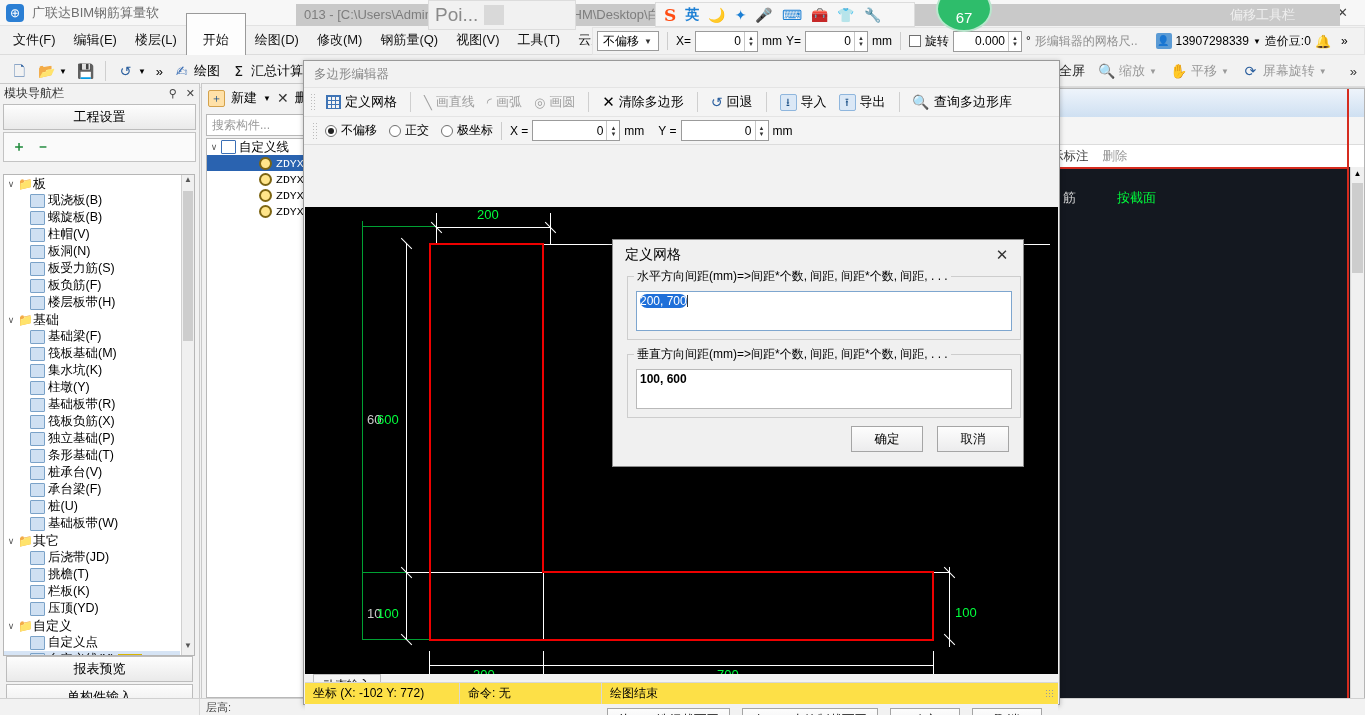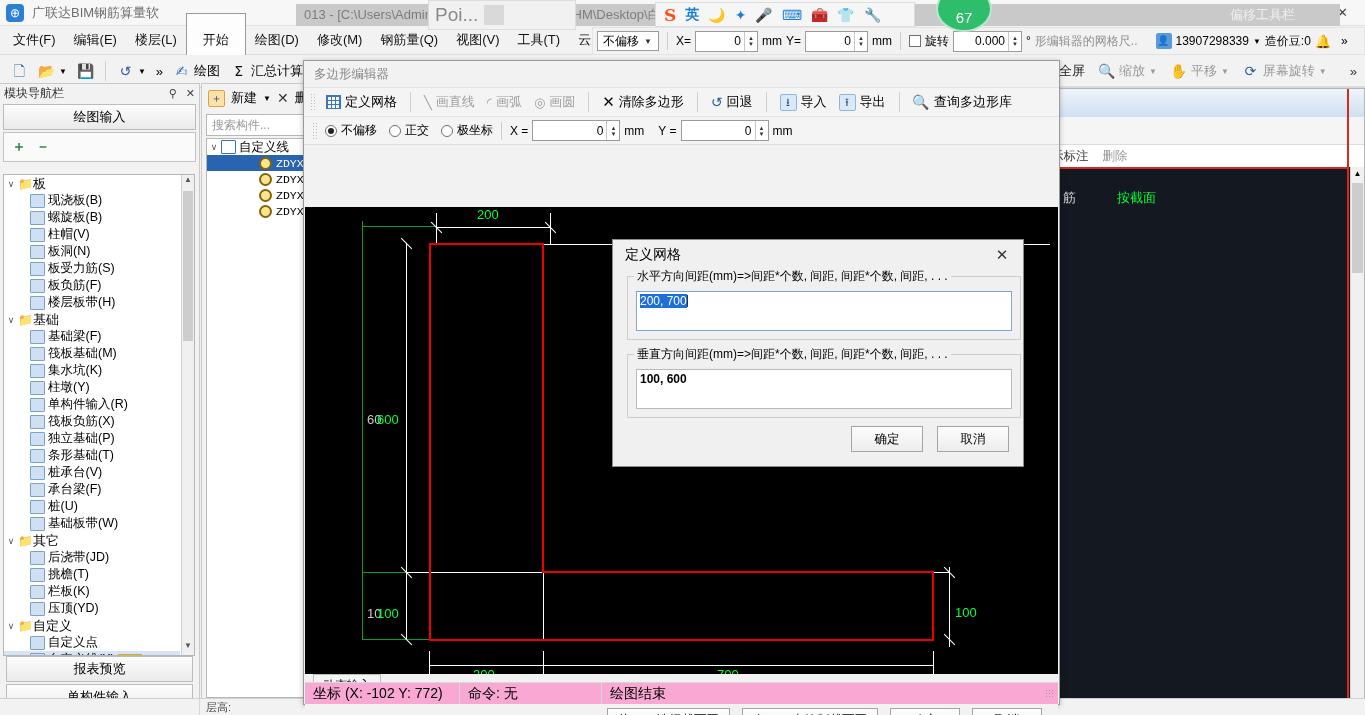--- a/index.html
+++ b/index.html
@@ -223,22 +223,22 @@
   .pedit-actions {
     position:absolute;left:1px;right:1px;top:636px;height:45px;background:#f2f2f2;
     display:flex;align-items:center;justify-content:flex-end;gap:12px;padding-right:16px;
     border-top:1px solid #dcdcdc;
   }
   .btn {
     min-width:76px;height:25px;border:1px solid #a5a5a5;background:linear-gradient(#fdfdfd,#ececed);
     font-size:12.5px;display:flex;align-items:center;justify-content:center;padding:0 10px;
   }
   .pedit-status {
-    position:absolute;left:1px;right:1px;bottom:0;height:22px;background:#f9a8d4;
-    border-top:1px solid #d7d7d7;display:flex;align-items:center;font-size:14px;
+    position:absolute;left:1px;right:1px;bottom:0;height:22px;background:#fde047;
+    border-top:1px solid #d7d7d7;display:flex;align-items:center;font-size:12px;
   }
   .pedit-status .cell { padding:0 8px;height:100%;display:flex;align-items:center;border-right:1px solid #d7d7d7; }
   .pedit-status .cell.c1 { width:155px; }
   .pedit-status .cell.c2 { width:142px; }
   .resize-grip { margin-left:auto;margin-right:3px;width:10px;height:10px;
      background-image:radial-gradient(#9a9a9a 40%,transparent 41%);background-size:3px 3px; }
 
   
   .dimtxt { position:absolute;color:#00ff3c;font-size:13px;font-family:"Liberation Sans",sans-serif; }
   .dimtxt.dark { color:#0a7a24;text-align:center; }
@@ -258,21 +258,21 @@
     position:relative;margin:6px 2px 0 14px;border:1px solid #cdcdcd;padding:14px 8px 8px 8px;
   }
   .fieldset .legend {
     position:absolute;top:-9px;left:6px;background:#f0f0f0;padding:0 3px;font-size:12px;white-space:nowrap;
   }
   .ta {
     width:100%;height:40px;border:1px solid #7ea6cf;background:#fff;font-size:12px;
     padding:2px 3px;overflow:hidden;
   }
   .ta.plain { border:1px solid #b9b9b9;font-weight:bold; }
-  .sel-text { background:#1e6fd9;color:#fff; }
+  .sel-text { background:#1e6fd9;color:#fff;border-radius:7px; }
   .caret { display:inline-block;width:1px;height:12px;background:#333;vertical-align:-2px; }
   .modal-actions { position:absolute;right:14px;bottom:14px;display:flex;gap:14px; }
   .modal-actions .btn { min-width:72px;height:26px; }
   .mainstatus {
     position:absolute;left:0;bottom:0;width:1365px;height:17px;background:#f2f2f2;
     border-top:1px solid #d0d0d0;display:flex;align-items:center;font-size:11px;color:#444;
   }
   .mainstatus .cell { border-right:1px solid #d6d6d6;height:100%;display:flex;align-items:center;padding:0 6px; }
 </style>
 </head>
@@ -437,21 +437,21 @@
   </div>
 
   <div class="modnav">
     <div class="modnav-head">
       <span>模块导航栏</span>
       <span class="sp">
         <span>⚲</span>
         <span>✕</span>
       </span>
     </div>
-    <div class="nav-bar">绘图输入</div>
+    <div class="nav-bar">工程设置</div>
     <div class="nav-tools">
       <span style="color:#1f8a3b;font-weight:bold">＋</span>
       <span style="color:#1f8a3b;font-weight:bold">－</span>
     </div>
 
     <div class="tree">
       <div id="navtree" style="position:absolute;left:0;top:0;right:14px;">
           <div class="tnode group">
             <span class="tw">∨</span>
             <span class="fold">📁</span>
@@ -501,21 +501,21 @@
           <div class="tnode child">
             <span class="tico"></span>
             <span>集水坑(K)</span>
           </div>
           <div class="tnode child">
             <span class="tico"></span>
             <span>柱墩(Y)</span>
           </div>
           <div class="tnode child">
             <span class="tico"></span>
-            <span>单构件输入(R)</span>
+            <span>基础板带(R)</span>
           </div>
           <div class="tnode child">
             <span class="tico"></span>
             <span>筏板负筋(X)</span>
           </div>
           <div class="tnode child">
             <span class="tico"></span>
             <span>独立基础(P)</span>
           </div>
           <div class="tnode child">

